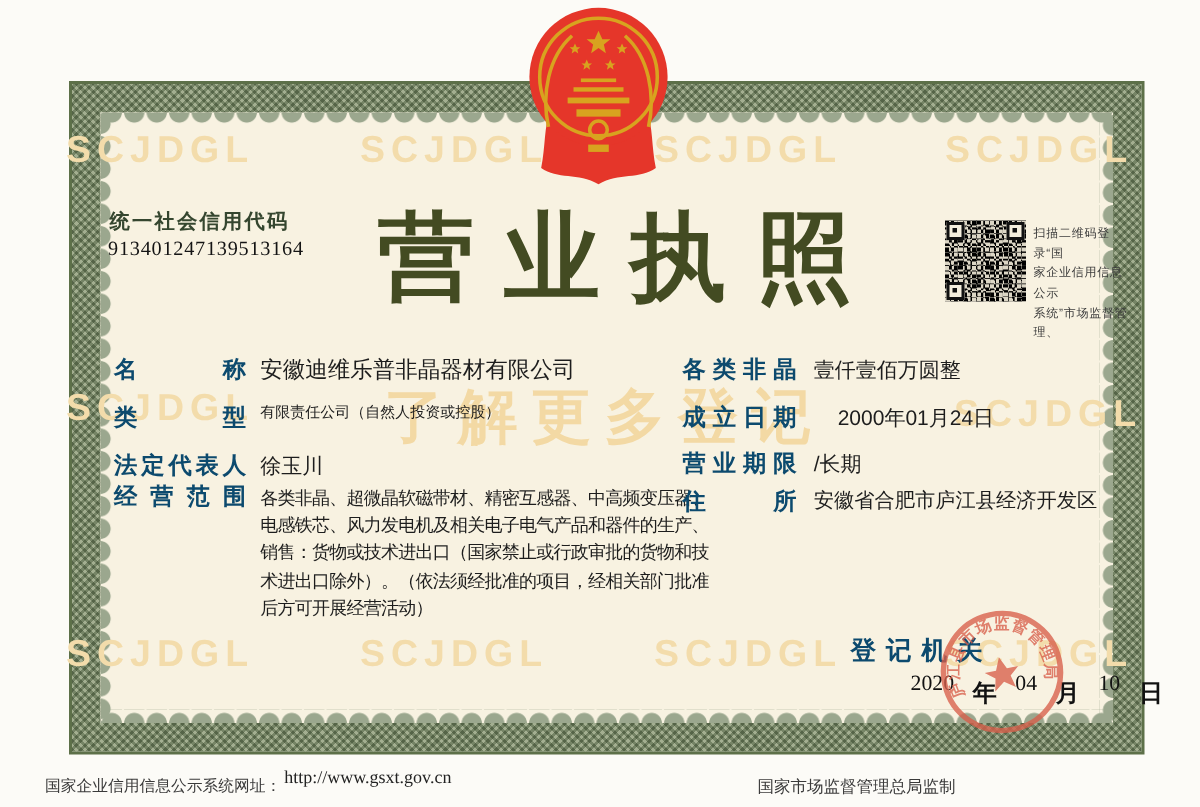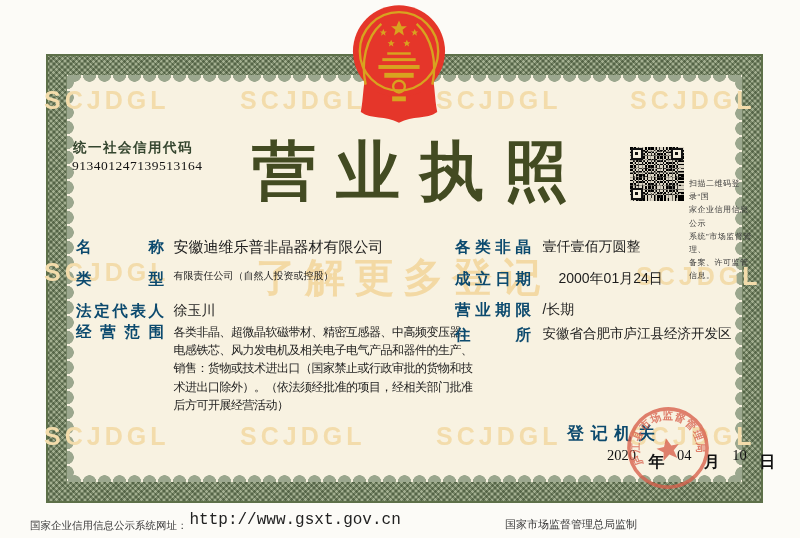--- a/index.html
+++ b/index.html
@@ -49,21 +49,21 @@
     background-image:
       repeating-conic-gradient(#1c1c1c 0 25%,#f8f2e1 0 50%),
       repeating-conic-gradient(#1c1c1c 0 25%,#f8f2e1 0 50%);
     background-size:6px 6px,8.5px 8.5px;background-blend-mode:difference;}
   .finder{position:absolute;width:12px;height:12px;border:2.5px solid #111;
     background:#f4eedd;box-sizing:border-box;}
   .finder::after{content:"";position:absolute;left:2px;top:2px;width:3px;height:3px;
     background:#111;}
   .f-tl{left:1px;top:1px}.f-tr{right:1px;top:1px}.f-bl{left:1px;bottom:1px}
   .qr-caption{position:absolute;left:689px;top:149px;width:66px;z-index:5;
-    font-size:8px;line-height:13.2px;color:#3c3c3c;letter-spacing:0.5px;margin-top:28px;}
+    font-size:8px;line-height:13.2px;color:#3c3c3c;letter-spacing:0.5px;}
 
   
   .frow{position:absolute;z-index:5;white-space:nowrap;}
   .flabel{display:inline-block;text-align:justify;text-align-last:justify;
     font-weight:bold;font-size:15.5px;color:#0c4a6e;line-height:1.15;
     vertical-align:top;}
   .wL{width:88px;}  .wR{width:76px;}
   .fvalue{display:inline-block;font-size:14px;color:#1d1d1d;vertical-align:top;
     margin-left:5px;line-height:1.25;}
   .scope-value{white-space:normal;width:308px;font-size:12px;line-height:18.2px;
@@ -81,21 +81,21 @@
   
   .seal{position:absolute;left:620px;top:400px;z-index:8;opacity:0.78;
     transform:rotate(-12deg);}
 
   
   .emblem{position:absolute;left:350px;top:2px;z-index:8;}
 
   
   .footer-left{position:absolute;left:30px;top:516px;font-size:10.5px;color:#3a3a3a;
     z-index:5;white-space:nowrap;}
-  .footer-url{font-family:Liberation Mono, monospace;font-size:16px;color:#222;
+  .footer-url{font-family:Liberation Serif, serif;font-size:12px;color:#222;
     position:relative;top:-5px;margin-left:2px;}
   .footer-right{position:absolute;right:23px;top:517px;font-size:11px;color:#3a3a3a;
     z-index:5;text-align:right;}
 </style>
 </head>
 <body>
 
 <div class="page">
 
   <div class="cert-band"></div>
@@ -142,21 +142,20 @@
 
   <div class="qr">
     <div class="finder f-tl"></div>
     <div class="finder f-tr"></div>
     <div class="finder f-bl"></div>
   </div>
   <div class="qr-caption">
     <div>扫描二维码登录“国</div>
     <div>家企业信用信息公示</div>
     <div>系统”市场监督管理、</div>
-    <div>备案、许可监管信息。</div>
   </div>
 
   <div class="frow" style="left:76px;top:238px">
     <span class="flabel wL">名称</span>
     <span class="fvalue" style="font-size:15px">安徽迪维乐普非晶器材有限公司</span>
   </div>
   <div class="frow" style="left:76px;top:270px">
     <span class="flabel wL">类型</span>
     <span class="fvalue" style="font-size:10px">有限责任公司（自然人投资或控股）</span>
   </div>

